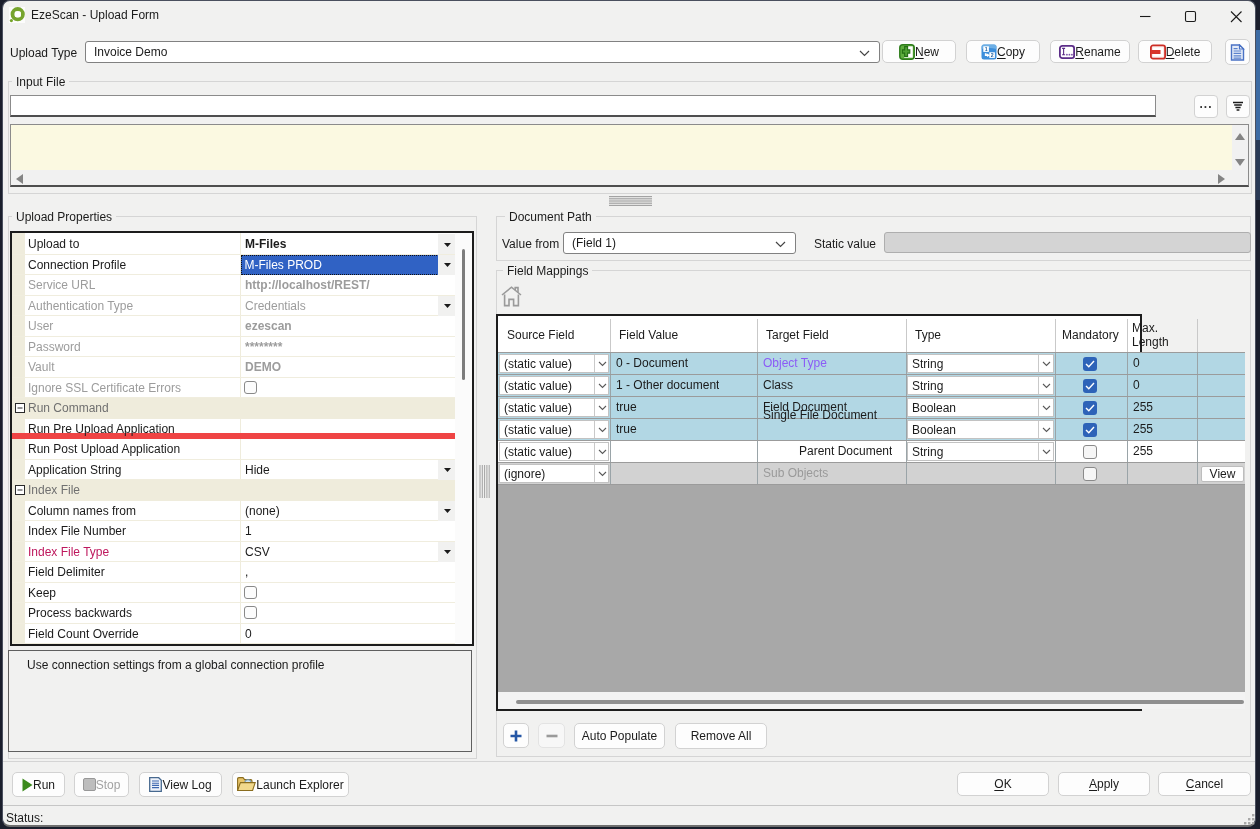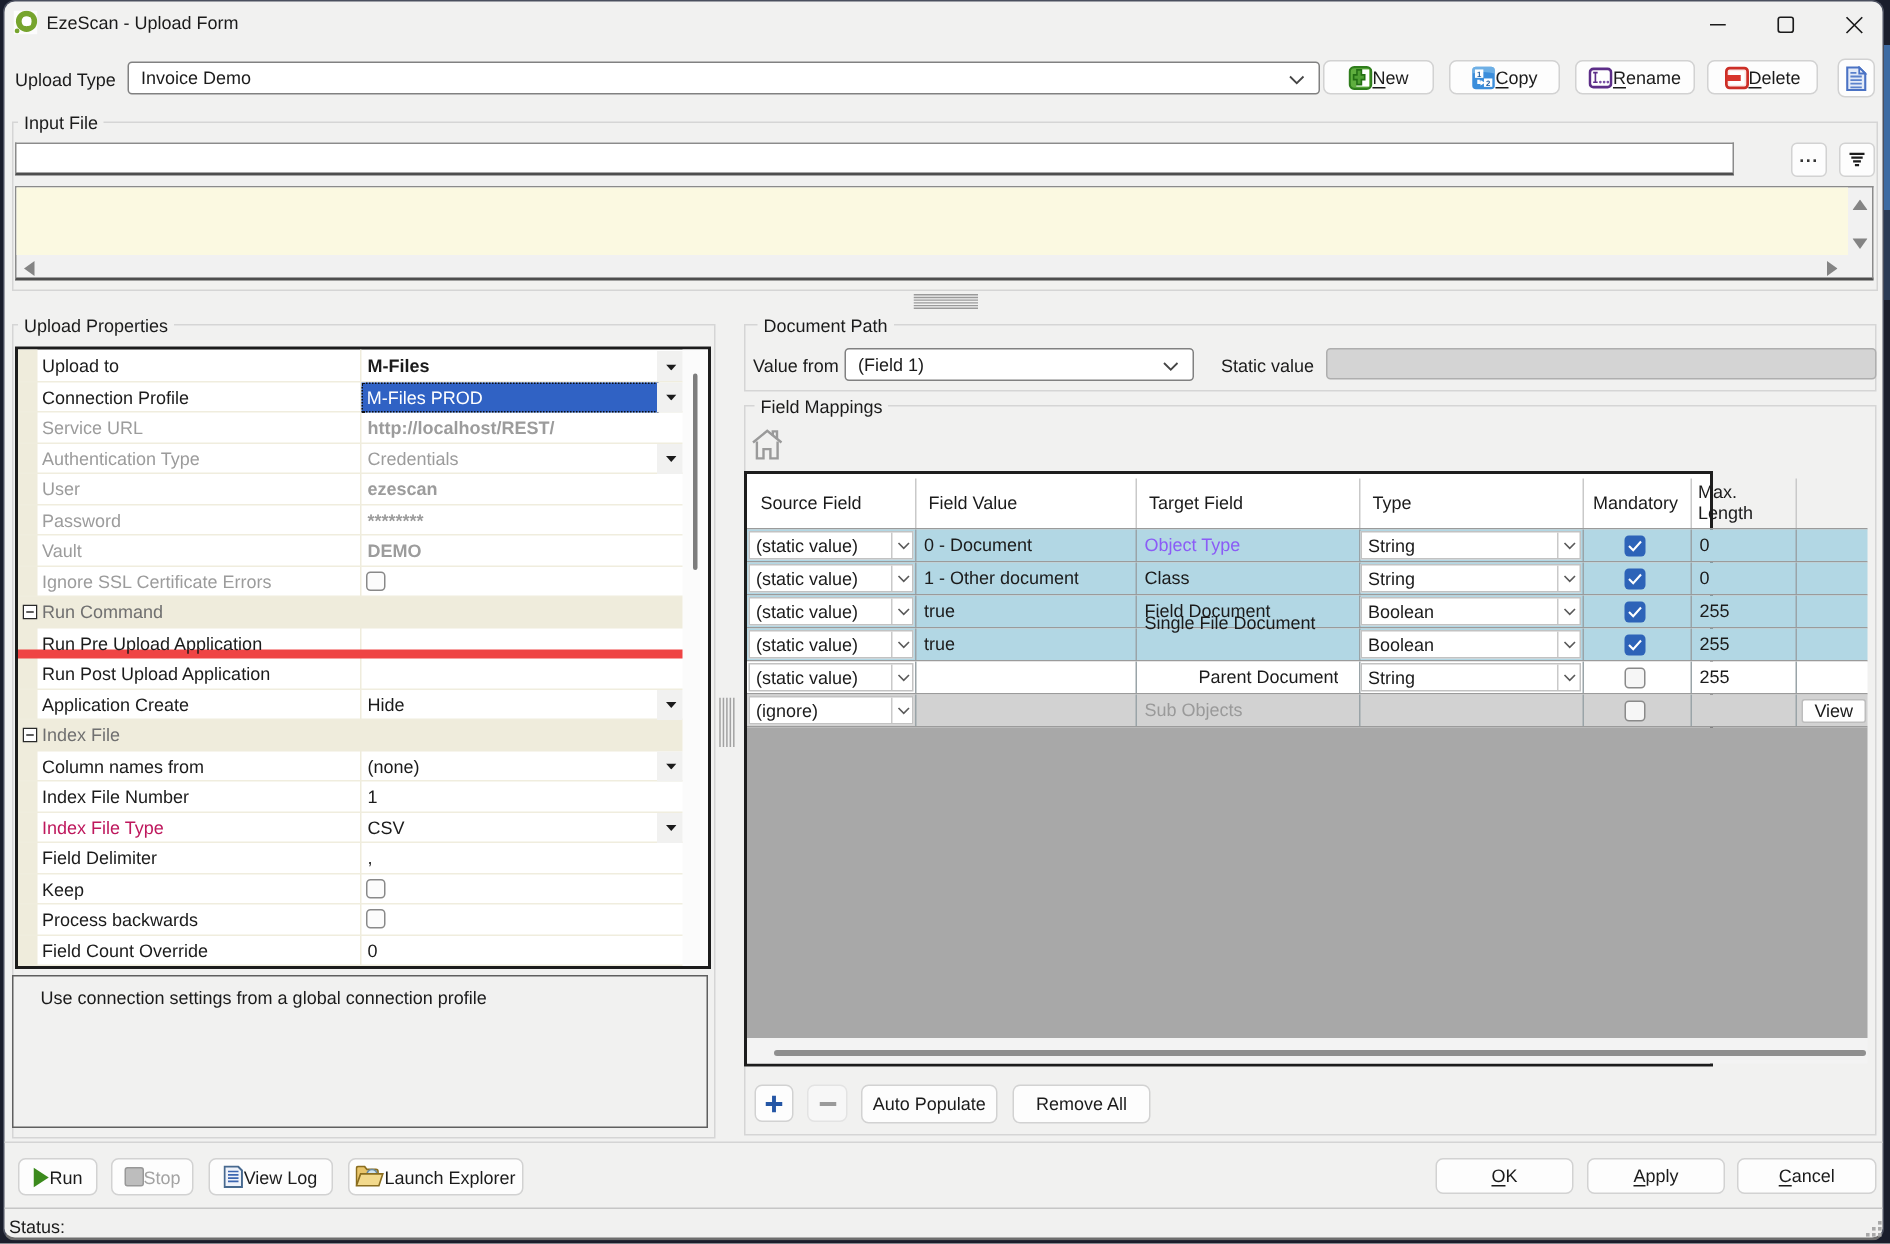--- a/index.html
+++ b/index.html
@@ -195,21 +195,21 @@
       </svg>
   <div class="abs" style="left:16px;top:3px;color:#707070;">Run Command</div>
 </div>
 <div class="gridrow" style="top:185.5px;border-bottom:6px solid #ef4444;">
   <div class="abs" style="left:16px;top:3px;color:#1b1b1b;white-space:nowrap;">Run Pre Upload Application</div>
 </div>
 <div class="gridrow" style="top:206.0px;border-bottom:1px solid #f0edde;">
   <div class="abs" style="left:16px;top:3px;color:#1b1b1b;white-space:nowrap;">Run Post Upload Application</div>
 </div>
 <div class="gridrow" style="top:226.5px;border-bottom:1px solid #f0edde;">
-  <div class="abs" style="left:16px;top:3px;color:#1b1b1b;white-space:nowrap;">Application Create</div>
+  <div class="abs" style="left:16px;top:3px;color:#1b1b1b;white-space:nowrap;">Application String</div>
   <div class="abs" style="left:233px;top:3px;color:#1b1b1b;font-weight:normal;white-space:nowrap;">Hide</div>
   <div class="abs" style="left:426px;top:0px;width:17px;height:20px;background:#f1f1f0;">
         <svg class="abs" style="left:5.5px;top:8.5px" width="7" height="4" viewBox="0 0 7 4">
           <path d="M0 0 h7 L3.5 4 Z" fill="#1b1b1b"></path>
         </svg>
       </div>
 </div>
 <div class="gridrow" style="top:247.0px;background:#efecdc;">
   <svg class="abs" style="left:2.5px;top:5px" width="10" height="10" viewBox="0 0 10 10">
         <rect x="0.5" y="0.5" width="9" height="9" fill="#fff" stroke="#2a2a2a"></rect>

